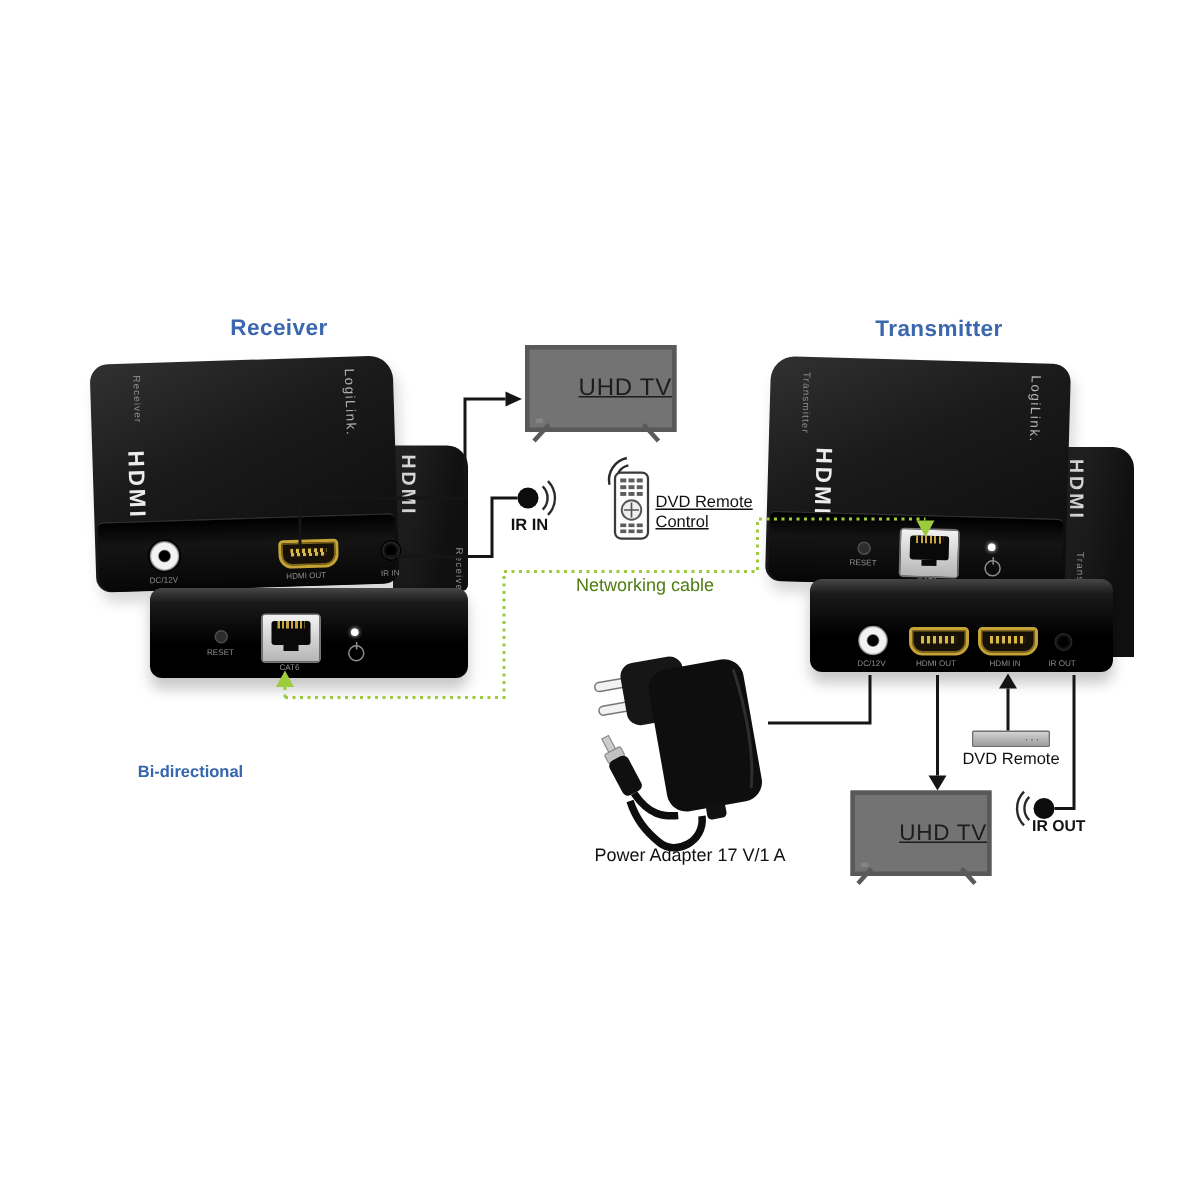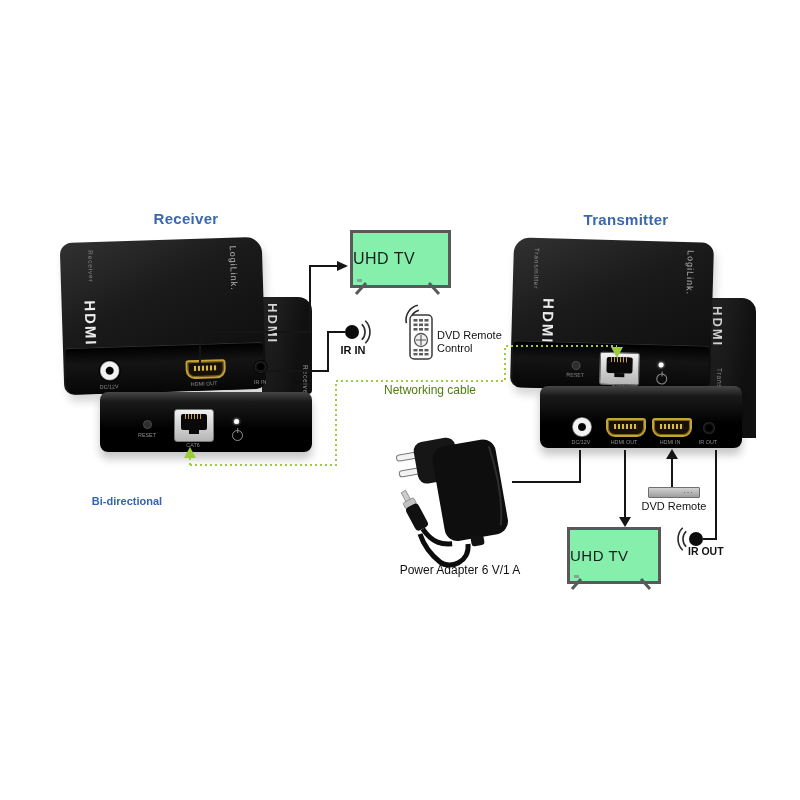--- a/index.html
+++ b/index.html
@@ -45,32 +45,32 @@
   .catslot{margin:4px auto 0;width:26px;height:16px;background:#090909;border-radius:2px;}
   .catpins{width:18px;height:5px;margin:2px auto 0;
            background:repeating-linear-gradient(90deg,#c9a63d 0 1.5px,#090909 1.5px 3px);}
   .catnotch{width:10px;height:4px;background:#090909;margin:0 auto;}
 
   
   .plabel{font-size:9px;color:#8d8d8d;white-space:nowrap;
           transform:translateX(-50%) scale(.6);transform-origin:center top;}
 
   
-  .tv{border:3px solid #595959;background:#86efac;display:flex;align-items:center;
-      justify-content:flex-start;font-size:16px;color:#1c1c1c;letter-spacing:.5px;}
+  .tv{border:3px solid #595959;background:#737373;display:flex;align-items:center;
+      justify-content:flex-end;font-size:16px;color:#1c1c1c;letter-spacing:.5px;text-decoration:underline;}
   .tvdot{position:absolute;left:4px;bottom:3px;width:5px;height:3px;background:#8a8a8a;opacity:.75;}
 
   
   .lbl{font-size:11px;color:#111;}
   .green{color:#4d7c0f;}
   .dvdbar{background:linear-gradient(#d2d2d2,#9e9e9e);border:1px solid #6f6f6f;border-radius:1px;}
   .dvddots{position:absolute;right:5px;top:0px;font-size:8px;color:#555;letter-spacing:1px;}
 
   .poc-big{font-size:28px;font-weight:bold;color:#3465ae;text-align:center;letter-spacing:0px;}
-  .poc-sub{font-size:11px;font-weight:bold;color:#3465ae;text-align:center;margin-top:1px;}
+  .poc-sub{font-size:11px;font-weight:bold;color:#3465ae;text-align:center;margin-top:15px;}
 
   svg.overlay{position:absolute;left:0;top:0;z-index:20;pointer-events:none;}
   .z1{z-index:1}.z2{z-index:2}.z3{z-index:3}.z5{z-index:5}.z6{z-index:6}
 </style>
 </head>
 <body>
 
 <div class="canvas">
 
   <div class="abs title z6" style="left:106px;top:210px;">Receiver</div>
@@ -158,23 +158,23 @@
     <div class="tvdot"></div>
     <span>UHD TV</span>
   </div>
 
   <div class="abs dvdbar z5" style="left:648px;top:487px;width:50px;height:9px;">
     <span class="dvddots">···</span>
   </div>
   <div class="abs lbl z6" style="left:638px;top:500px;width:72px;text-align:center;">DVD Remote</div>
 
   <div class="abs lbl z6" style="left:334px;top:344px;width:38px;text-align:center;font-weight:bold;">IR IN</div>
-  <div class="abs lbl z6" style="left:437px;top:329px;width:66px;line-height:12.5px;">DVD Remote Control</div>
+  <div class="abs lbl z6" style="left:437px;top:329px;width:66px;line-height:12.5px;text-decoration:underline;">DVD Remote Control</div>
   <div class="abs green z6" style="left:355px;top:383px;width:150px;text-align:center;font-size:12px;">Networking cable</div>
-  <div class="abs lbl z6" style="left:385px;top:563px;width:150px;text-align:center;font-size:12px;">Power Adapter 6 V/1 A</div>
+  <div class="abs lbl z6" style="left:385px;top:563px;width:150px;text-align:center;font-size:12px;">Power Adapter 17 V/1 A</div>
   <div class="abs lbl z6" style="left:688px;top:545px;width:48px;font-weight:bold;font-size:10.5px;">IR OUT</div>
 
   <div class="abs z6" style="left:66px;top:494px;width:122px;">
     <div class="poc-sub">Bi-directional</div>
   </div>
 
   <svg class="overlay" width="800" height="800" viewBox="0 0 800 800">
 
     <g stroke="#151515" stroke-width="2" fill="none">
       <path d="M200,366 V332 H310 V266 H337"></path>

